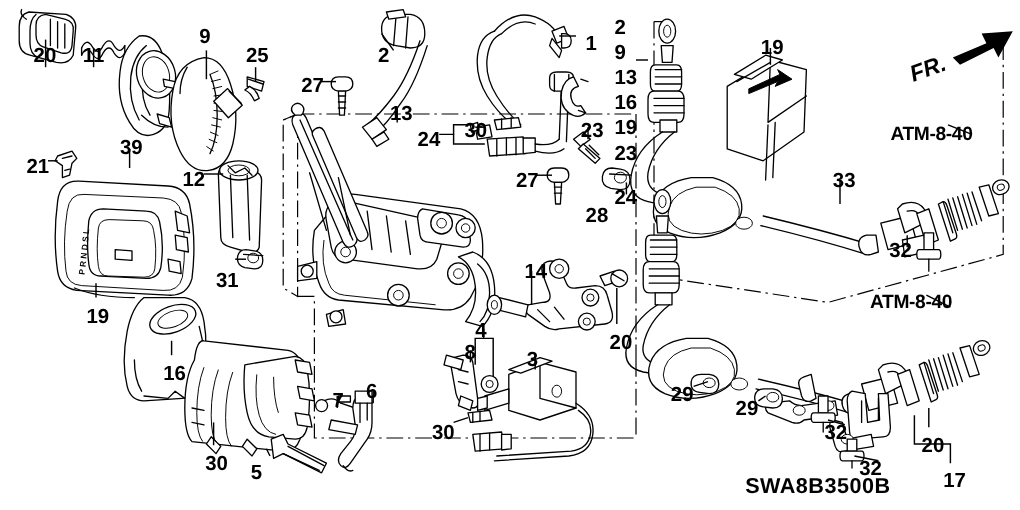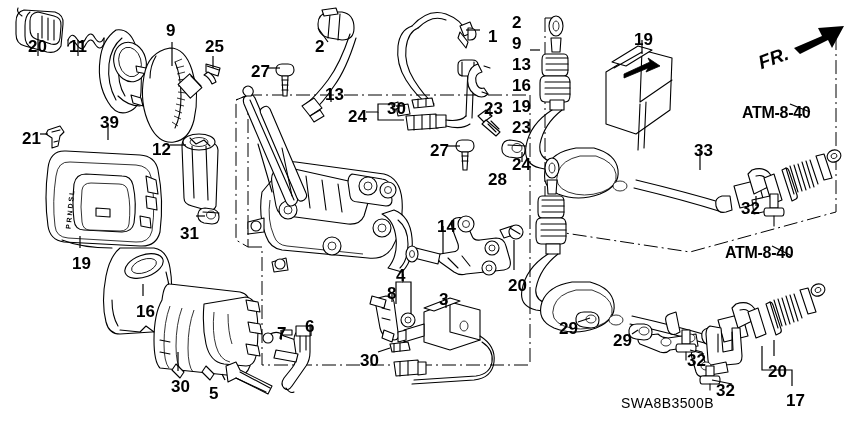--- a/index.html
+++ b/index.html
@@ -3,21 +3,21 @@
 <meta charset="utf-8">
 <style>
   html,body{margin:0;padding:0;background:#ffffff;}
   body{width:850px;height:425px;overflow:hidden;font-family:"Liberation Sans",sans-serif;}
   #diagram{position:relative;width:850px;height:425px;background:#fff;}
   svg#art{position:absolute;left:0;top:0;width:850px;height:425px;}
   .callout{position:absolute;font-family:"Liberation Sans",sans-serif;font-weight:bold;color:#000;
            line-height:1;white-space:nowrap;}
   .num{font-size:17px;}
   .atm{font-size:16px;letter-spacing:-0.3px;}
-  .pn{font-size:14px;font-weight:normal;letter-spacing:0.4px;}
+  .pn{font-size:18px;font-weight:bold;letter-spacing:0.4px;}
   .frlabel{position:absolute;font-size:19px;font-weight:bold;font-style:italic;
            transform:rotate(-20deg);transform-origin:left bottom;}
 </style>
 </head>
 <body>
 
 <div id="diagram">
 
 <svg id="art" viewBox="0 0 850 425">
   <defs>

